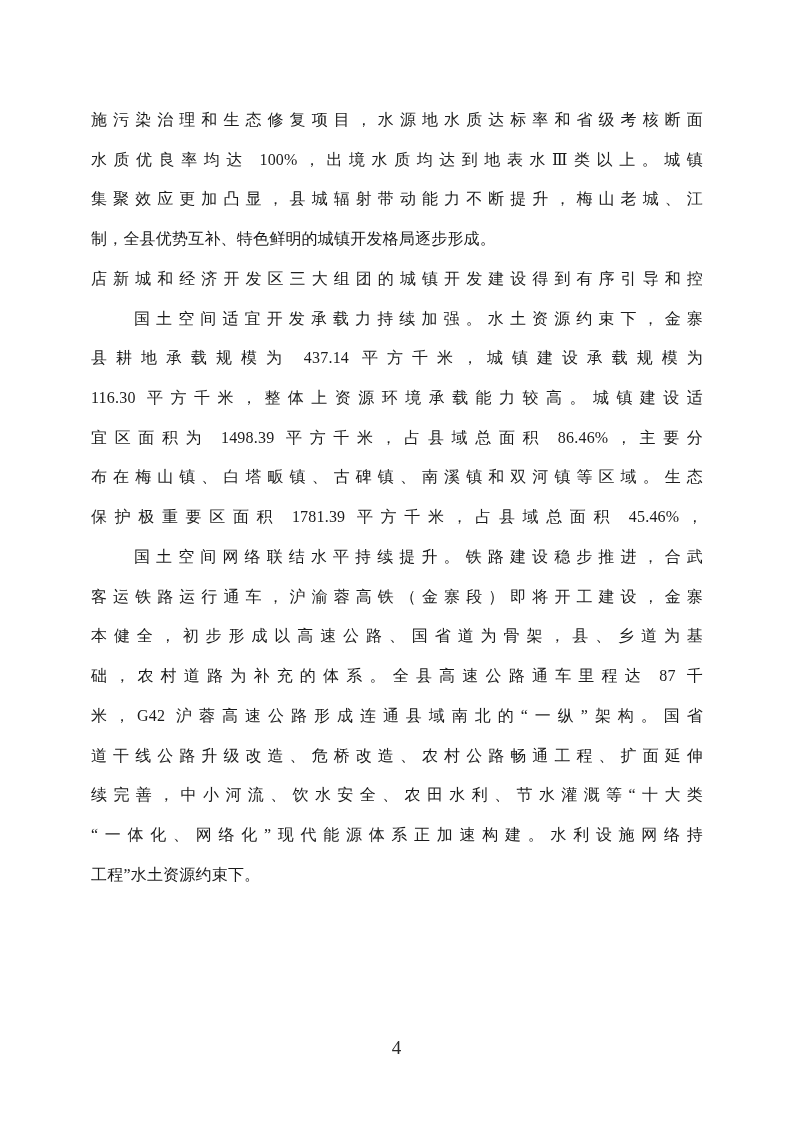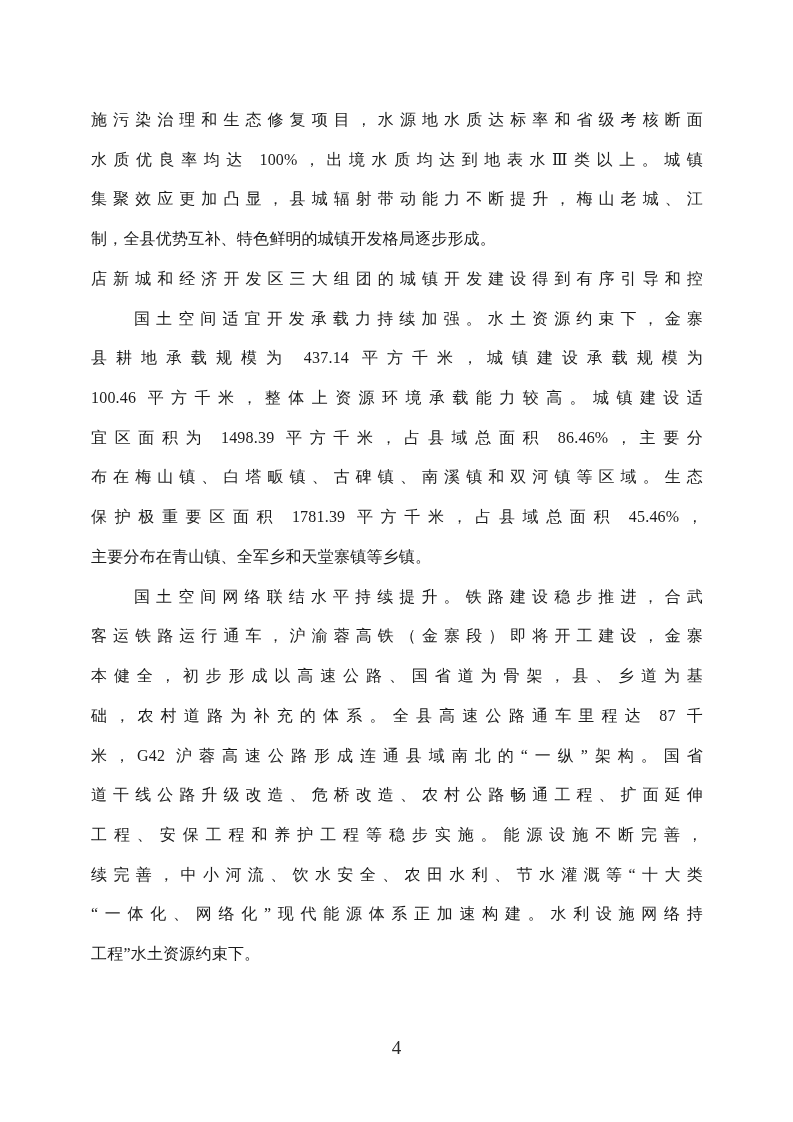--- a/index.html
+++ b/index.html
@@ -54,30 +54,28 @@
 
 <div class="page">
   <div class="text-block" id="text-block">
       <div class="line just">施污染治理和生态修复项目，水源地水质达标率和省级考核断面</div>
       <div class="line just">水质优良率均达 100%，出境水质均达到地表水Ⅲ类以上。城镇</div>
       <div class="line just">集聚效应更加凸显，县城辐射带动能力不断提升，梅山老城、江</div>
       <div class="line">制，全县优势互补、特色鲜明的城镇开发格局逐步形成。</div>
       <div class="line just">店新城和经济开发区三大组团的城镇开发建设得到有序引导和控</div>
       <div class="line just indent">国土空间适宜开发承载力持续加强。水土资源约束下，金寨</div>
       <div class="line just">县耕地承载规模为 437.14 平方千米，城镇建设承载规模为</div>
-      <div class="line just">100.46 平方千米，整体上资源环境承载能力较高。城镇建设适</div>
+      <div class="line just">116.30 平方千米，整体上资源环境承载能力较高。城镇建设适</div>
       <div class="line just">宜区面积为 1498.39 平方千米，占县域总面积 86.46%，主要分</div>
       <div class="line just">布在梅山镇、白塔畈镇、古碑镇、南溪镇和双河镇等区域。生态</div>
       <div class="line just">保护极重要区面积 1781.39 平方千米，占县域总面积 45.46%，</div>
-      <div class="line">主要分布在青山镇、全军乡和天堂寨镇等乡镇。</div>
       <div class="line just indent">国土空间网络联结水平持续提升。铁路建设稳步推进，合武</div>
       <div class="line just">客运铁路运行通车，沪渝蓉高铁（金寨段）即将开工建设，金寨</div>
       <div class="line just">本健全，初步形成以高速公路、国省道为骨架，县、乡道为基</div>
       <div class="line just">础，农村道路为补充的体系。全县高速公路通车里程达 87 千</div>
       <div class="line just">米，G42 沪蓉高速公路形成连通县域南北的“一纵”架构。国省</div>
       <div class="line just">道干线公路升级改造、危桥改造、农村公路畅通工程、扩面延伸</div>
-      <div class="line just">工程、安保工程和养护工程等稳步实施。能源设施不断完善，</div>
       <div class="line just">续完善，中小河流、饮水安全、农田水利、节水灌溉等“十大类</div>
       <div class="line just">“一体化、网络化”现代能源体系正加速构建。水利设施网络持</div>
       <div class="line">工程”水土资源约束下。</div>
     </div>
   <div class="footer">4</div>
 </div>
 
 </body></html>

